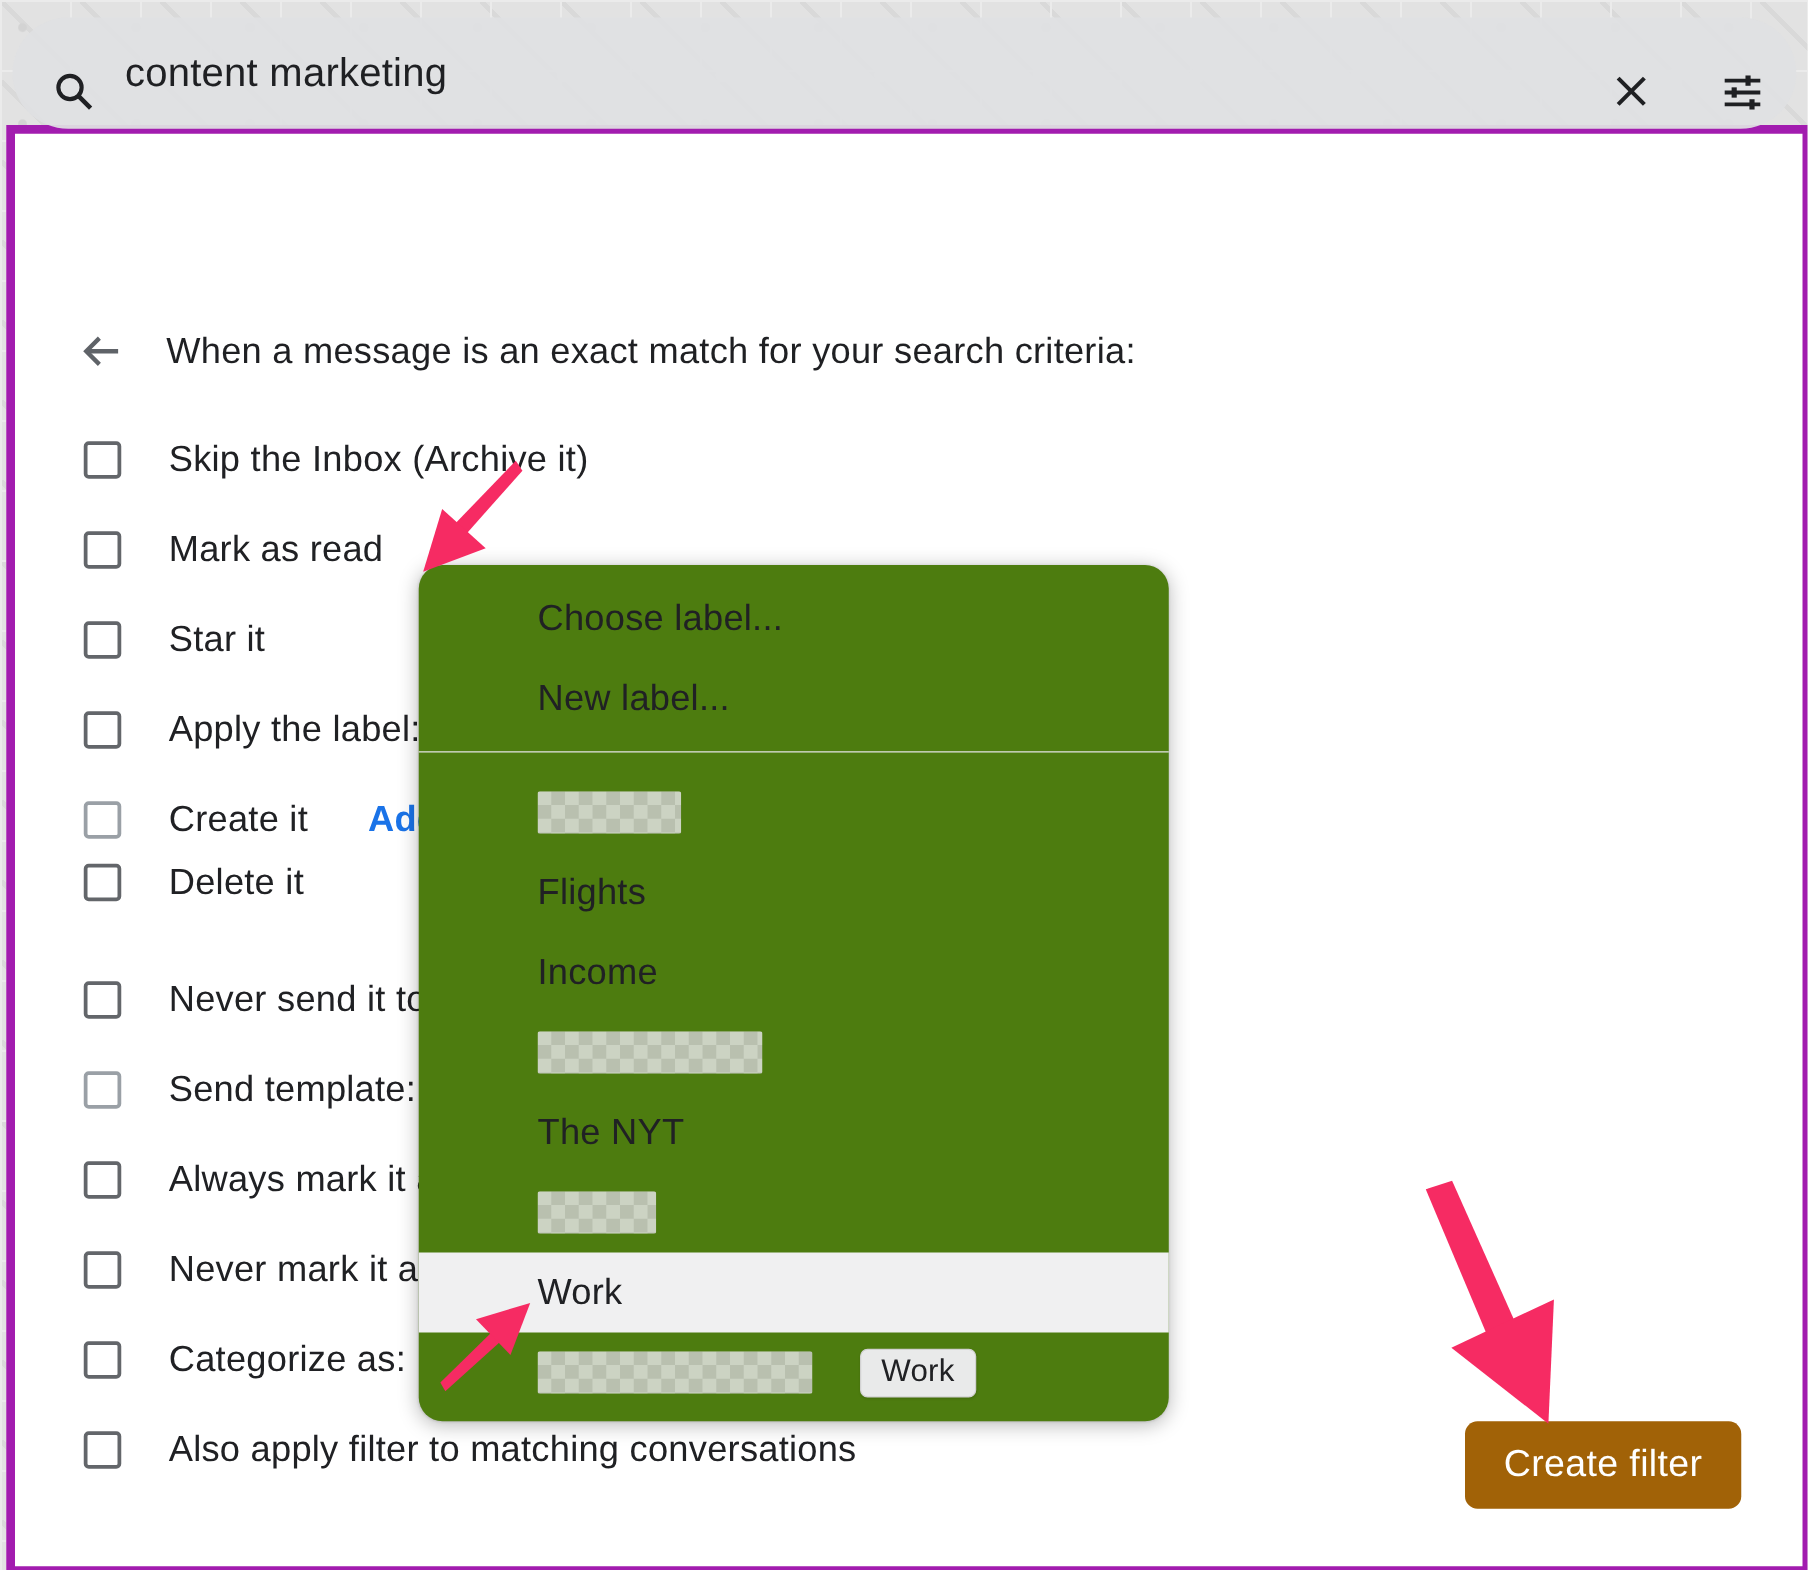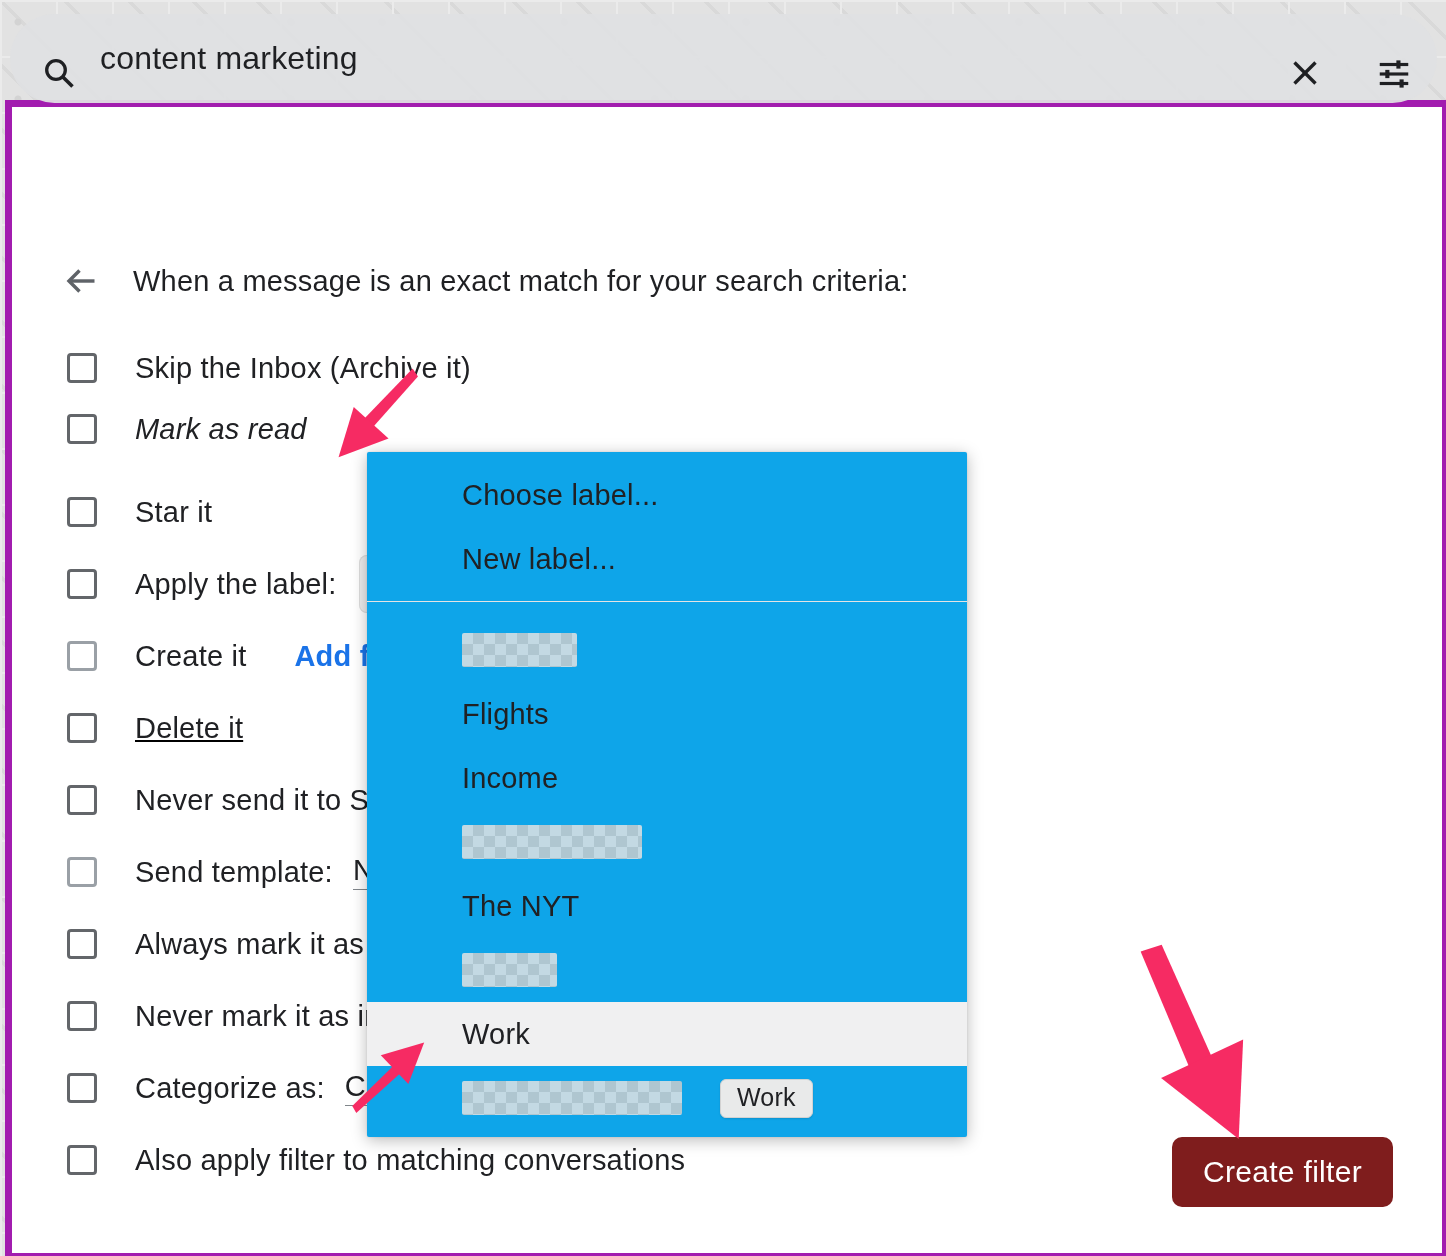--- a/index.html
+++ b/index.html
@@ -50,23 +50,23 @@
   .row .uval{
     margin-left:20px;font-size:29px;color:#202124;border-bottom:1px solid #80868b;
     padding:0 26px 2px 0;cursor:pointer;
   }
   .dd-btn{
     margin-left:22px;width:120px;height:58px;background:#ededee;border-radius:8px;
     box-shadow:inset 0 0 0 1px #dcdcdc;cursor:pointer;
   }
   
   .menu{
-    position:absolute;left:335px;top:452px;width:600px;height:685px;background:#0ea5e9;
-    border-radius:2px;box-shadow:0 3px 16px rgba(0,0,0,.28), 0 0 2px rgba(0,0,0,.12);
-    z-index:3;padding-top:11px;box-sizing:border-box;margin-left:32px;
+    position:absolute;left:335px;top:452px;width:600px;height:685px;background:#4d7c0f;
+    border-radius:19px;box-shadow:0 3px 16px rgba(0,0,0,.28), 0 0 2px rgba(0,0,0,.12);
+    z-index:3;padding-top:11px;box-sizing:border-box;
   }
   .mi{
     height:64px;display:flex;align-items:center;padding-left:95px;font-size:29px;
     color:#202124;letter-spacing:.2px;cursor:pointer;
   }
   .mi.hl{background:#f0f0f1;}
   .msep{height:1px;background:#e4e4e4;margin:10px 0 16px;}
   .redacted{
     display:inline-block;height:34px;border-radius:2px;opacity:.85;
     background:repeating-conic-gradient(#cccccc 0% 25%, #e3e3e3 0% 50%) 0 0 / 22px 22px;
@@ -76,21 +76,21 @@
     border:1px solid #d2d2d2;border-radius:6px;padding:3px 16px 5px;
     box-shadow:0 1px 2px rgba(0,0,0,.12);
   }
   
   .help-icn{
     position:absolute;left:52px;top:1153px;width:35px;height:35px;border-radius:50%;
     background:#3c4043;color:#fff;font-size:24px;font-weight:bold;display:flex;
     align-items:center;justify-content:center;cursor:pointer;
   }
   .create-btn{
-    position:absolute;left:1172px;top:1137px;width:221px;height:70px;background:#7f1d1d;
+    position:absolute;left:1172px;top:1137px;width:221px;height:70px;background:#a16207;
     border:none;border-radius:10px;color:#fff;font-size:30px;font-weight:500;
     font-family:"Liberation Sans", sans-serif;letter-spacing:.3px;cursor:pointer;z-index:4;
   }
   
   .arrow{position:absolute;z-index:7;pointer-events:none;}
   #arrow1{left:330px;top:356px;width:92px;height:118px;transform:rotate(34deg);}
   #arrow2{left:350px;top:1026px;width:80px;height:100px;transform:rotate(-142deg);}
   #arrow3{left:1118px;top:938px;width:150px;height:215px;transform:rotate(-32deg);}
   .arrow svg{width:100%;height:100%;}
   
@@ -139,39 +139,39 @@
   <svg class="back-btn" viewBox="0 0 24 24">
     <line x1="4" y1="12" x2="21" y2="12" stroke="#5f6368" stroke-width="2.3"></line>
     <polyline points="11,5 4,12 11,19" fill="none" stroke="#5f6368" stroke-width="2.3"></polyline>
   </svg>
   <div class="dlg-title">When a message is an exact match for your search criteria:</div>
 
   <div class="row" style="top:225px;">
     <span class="cb"></span>
     <span class="lbl">Skip the Inbox (Archive it)</span>
   </div>
-  <div class="row" style="top:286px;font-style:italic;">
+  <div class="row" style="top:297px;">
     <span class="cb"></span>
     <span class="lbl">Mark as read</span>
   </div>
   <div class="row" style="top:441px;">
     <span class="cb"></span>
     <span class="lbl">Apply the label:</span>
     <span class="dd-btn"></span>
   </div>
   <div class="row" style="top:369px;">
     <span class="cb"></span>
     <span class="lbl">Star it</span>
   </div>
   <div class="row" style="top:513px;">
     <span class="cb light"></span>
     <span class="lbl">Create it</span>
     <span class="link">Add forwarding address</span>
   </div>
-  <div class="row" style="top:585px;text-decoration:underline;">
+  <div class="row" style="top:563px;">
     <span class="cb"></span>
     <span class="lbl">Delete it</span>
   </div>
   <div class="row" style="top:657px;">
     <span class="cb"></span>
     <span class="lbl">Never send it to Spam</span>
   </div>
   <div class="row" style="top:729px;justify-content:space-between;">
     <span class="cb light"></span>
     <span class="lbl">Send template:</span>

